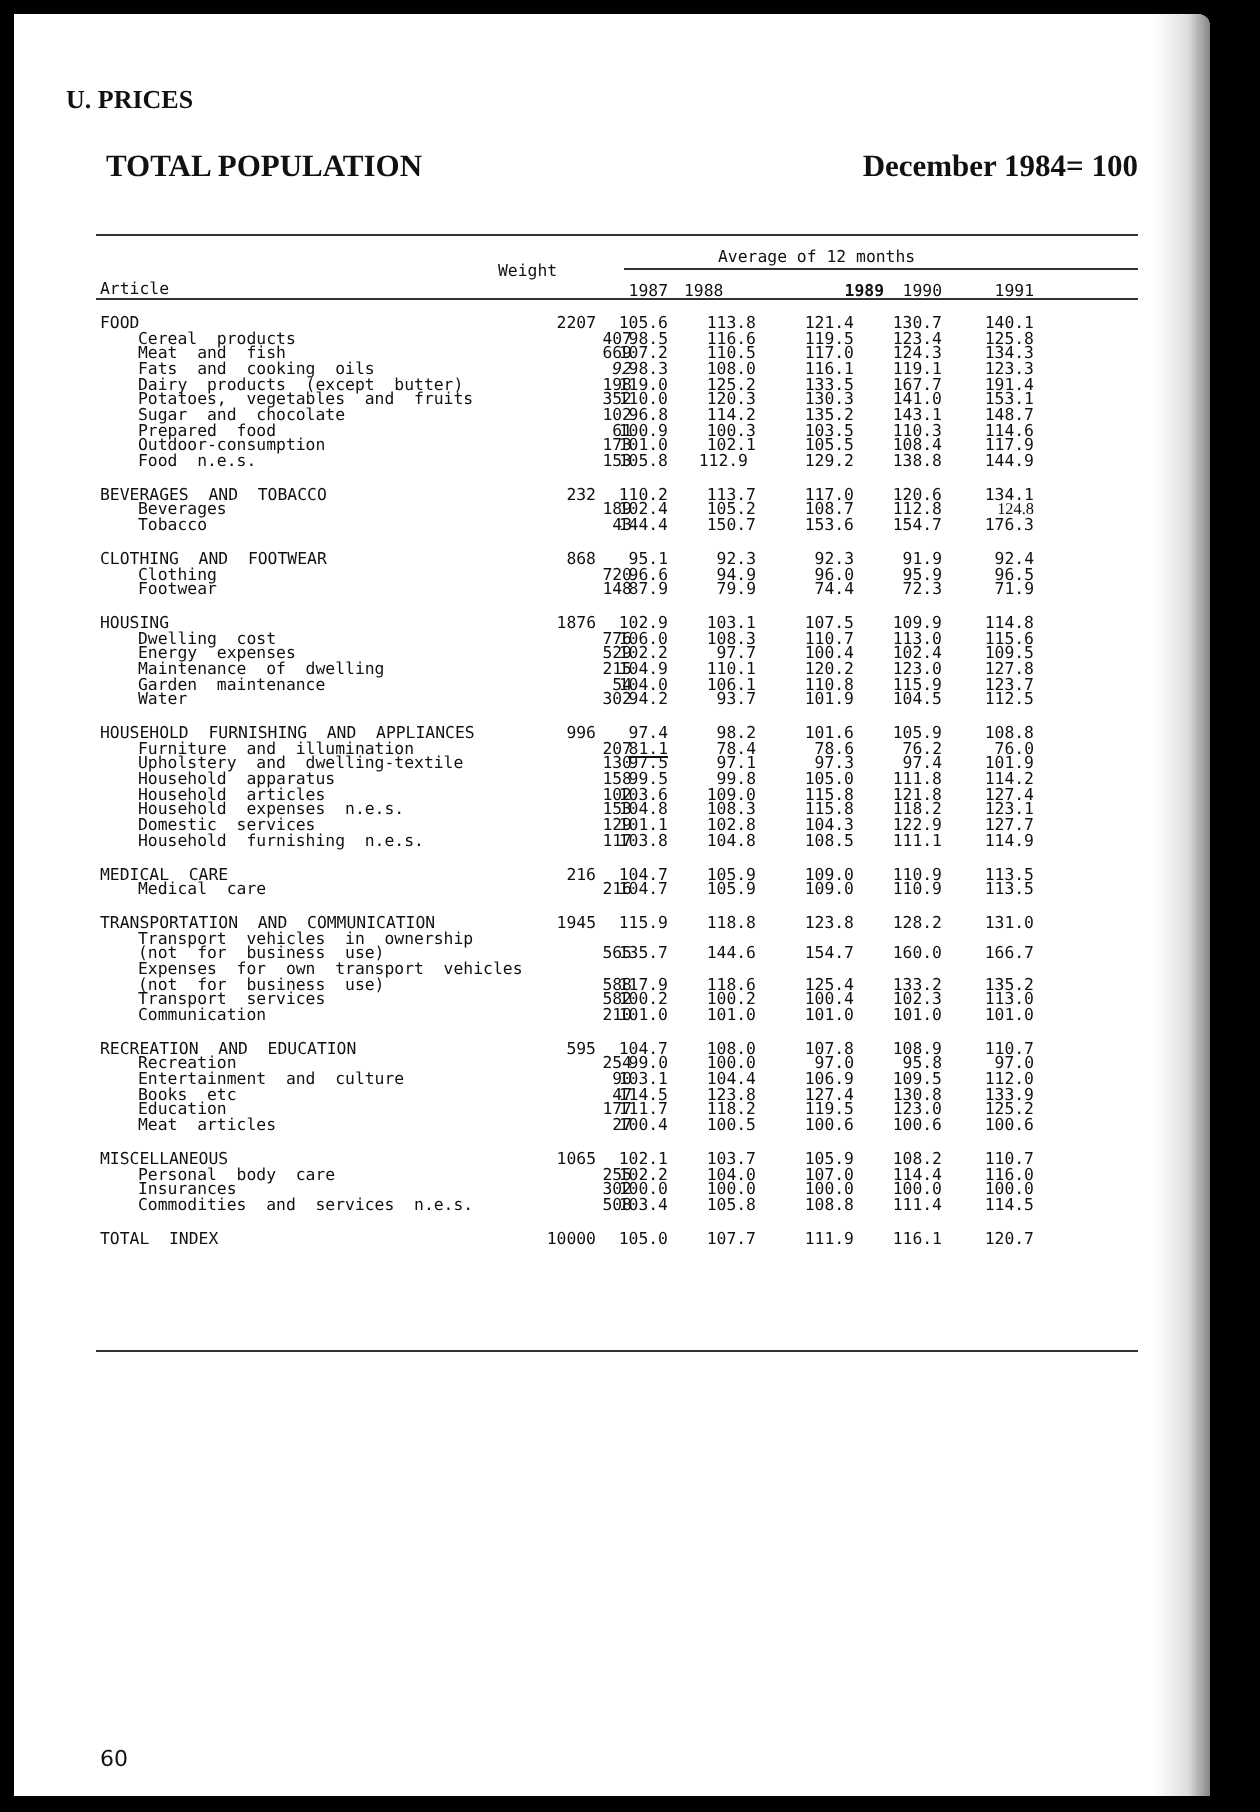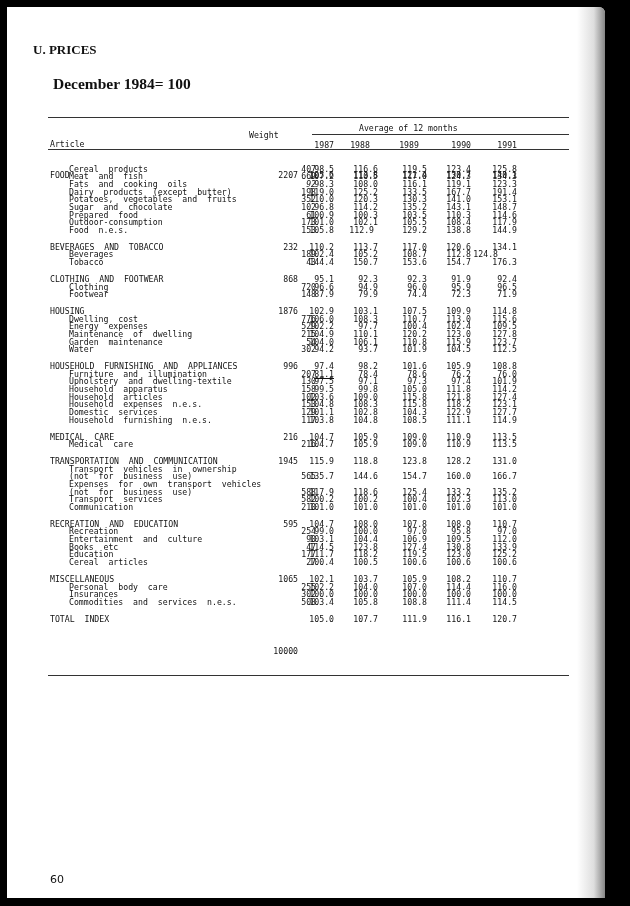--- a/index.html
+++ b/index.html
@@ -45,39 +45,40 @@
 <body>
 
 <div class="page">
   <div class="page-shadow"></div>
 </div>
 
 <div class="section-title">U. PRICES</div>
 
 <div class="table-title">
   <div class="line2">
+    <span>TOTAL POPULATION</span>
     <span>December   1984= 100</span>
   </div>
 </div>
 
 <div class="rule" style="left:48px; width:521px; top:117px;"></div>
 <div class="rule" style="left:312px; width:257px; top:134px; border-top-width:1px;"></div>
 <div class="rule" style="left:48px; width:521px; top:149px; border-top-width:1px;"></div>
 
 <div class="hdr mono" style="left:50px; top:139px;">Article</div>
 <div class="hdr mono" style="left:249px; top:130px;">Weight</div>
 <div class="hdr mono" style="left:359px; top:123px;">Average  of  12  months</div>
 <div class="hdr mono" style="left:298px; top:140px; width:36px; text-align:right;">1987</div>
-<div class="hdr mono" style="left:342px; top:140px; width:36px; text-align:center;">1988</div>
-<div class="hdr mono" style="left:391px; top:140px; width:36px; text-align:center;">1989</div>
+<div class="hdr mono" style="left:342px; top:140px; width:36px; text-align:left;">1988</div>
+<div class="hdr mono" style="left:406px; top:140px; width:36px; text-align:right;font-weight:bold;">1989</div>
 <div class="hdr mono" style="left:435px; top:140px; width:36px; text-align:right;">1990</div>
 <div class="hdr mono" style="left:481px; top:140px; width:36px; text-align:right;">1991</div>
 
 <div id="table-body">
-    <div class="row mono" style="top: 171px;">
+    <div class="row mono" style="top: 157px;">
       <span class="c-label">FOOD</span>
       <span class="c-w" style="left: 208px;">2207</span>
       <span class="c-v" style="left: 248px;">105.6</span>
       <span class="c-v" style="left: 292px;">113.8</span>
       <span class="c-v" style="left: 341px;">121.4</span>
       <span class="c-v" style="left: 385px;">130.7</span>
       <span class="c-v" style="left: 431px;">140.1</span>
     </div>
     <div class="row mono" style="top: 164.65px;">
       <span class="c-label sub">Cereal  products</span>
@@ -169,21 +170,21 @@
       <span class="c-v" style="left: 385px;">120.6</span>
       <span class="c-v" style="left: 431px;">134.1</span>
     </div>
     <div class="row mono" style="top: 250.35px;">
       <span class="c-label sub">Beverages</span>
       <span class="c-w" style="left: 226px;">189</span>
       <span class="c-v" style="left: 248px;">102.4</span>
       <span class="c-v" style="left: 292px;">105.2</span>
       <span class="c-v" style="left: 341px;">108.7</span>
       <span class="c-v" style="left: 385px;">112.8</span>
-      <span class="c-v" style="left: 412px;">124.8</span>
+      <span class="c-v" style="left: 431px; font-family: Liberation Serif, serif;">124.8</span>
     </div>
     <div class="row mono" style="top: 258px;">
       <span class="c-label sub">Tobacco</span>
       <span class="c-w" style="left: 226px;">43</span>
       <span class="c-v" style="left: 248px;">144.4</span>
       <span class="c-v" style="left: 292px;">150.7</span>
       <span class="c-v" style="left: 341px;">153.6</span>
       <span class="c-v" style="left: 385px;">154.7</span>
       <span class="c-v" style="left: 431px;">176.3</span>
     </div>
@@ -460,21 +461,21 @@
     <div class="row mono" style="top: 550.35px;">
       <span class="c-label sub">Education</span>
       <span class="c-w" style="left: 226px;">177</span>
       <span class="c-v" style="left: 248px;">111.7</span>
       <span class="c-v" style="left: 292px;">118.2</span>
       <span class="c-v" style="left: 341px;">119.5</span>
       <span class="c-v" style="left: 385px;">123.0</span>
       <span class="c-v" style="left: 431px;">125.2</span>
     </div>
     <div class="row mono" style="top: 558px;">
-      <span class="c-label sub">Cereal  articles</span>
+      <span class="c-label sub">Meat  articles</span>
       <span class="c-w" style="left: 226px;">27</span>
       <span class="c-v" style="left: 248px;">100.4</span>
       <span class="c-v" style="left: 292px;">100.5</span>
       <span class="c-v" style="left: 341px;">100.6</span>
       <span class="c-v" style="left: 385px;">100.6</span>
       <span class="c-v" style="left: 431px;">100.6</span>
     </div>
     <div class="row mono" style="top: 574.85px;">
       <span class="c-label">MISCELLANEOUS</span>
       <span class="c-w" style="left: 208px;">1065</span>
@@ -506,21 +507,21 @@
       <span class="c-label sub">Commodities  and  services  n.e.s.</span>
       <span class="c-w" style="left: 226px;">508</span>
       <span class="c-v" style="left: 248px;">103.4</span>
       <span class="c-v" style="left: 292px;">105.8</span>
       <span class="c-v" style="left: 341px;">108.8</span>
       <span class="c-v" style="left: 385px;">111.4</span>
       <span class="c-v" style="left: 431px;">114.5</span>
     </div>
     <div class="row mono" style="top: 614.65px;">
       <span class="c-label">TOTAL  INDEX</span>
-      <span class="c-w" style="left: 208px; margin-top: 32px;">10000</span>
+      <span class="c-w" style="left: 208px;">10000</span>
       <span class="c-v" style="left: 248px;">105.0</span>
       <span class="c-v" style="left: 292px;">107.7</span>
       <span class="c-v" style="left: 341px;">111.9</span>
       <span class="c-v" style="left: 385px;">116.1</span>
       <span class="c-v" style="left: 431px;">120.7</span>
     </div>
   </div>
 
 <div class="rule" style="left:48px; width:521px; top:675px;"></div>
 

